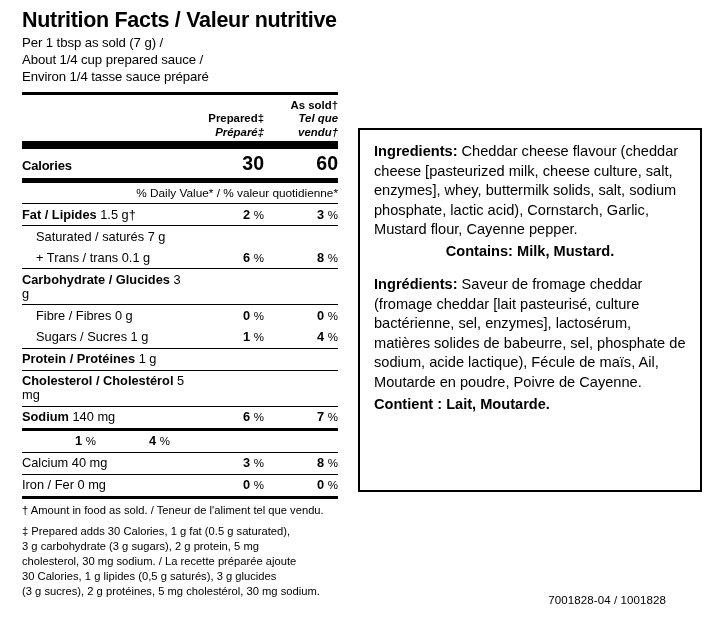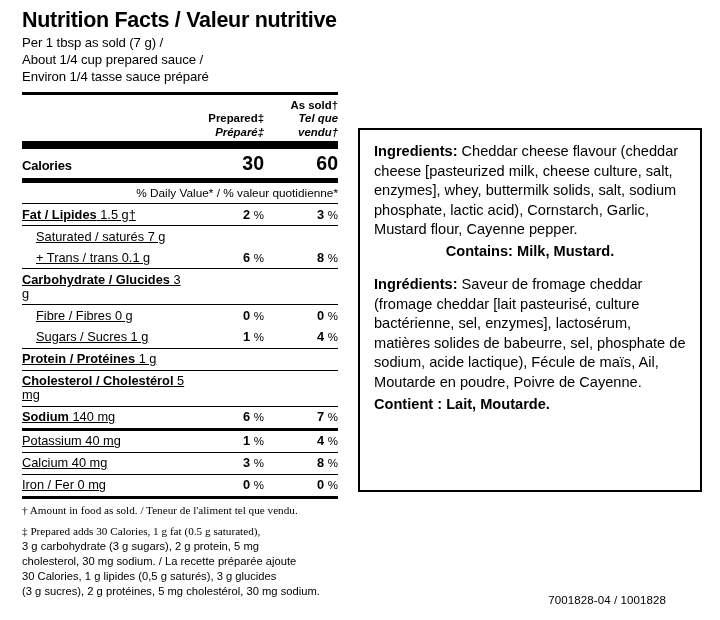--- a/index.html
+++ b/index.html
@@ -87,40 +87,40 @@
     padding: 3px 0 3px 0;
   }
 
   .nf-row {
     display: flex;
     align-items: baseline;
     font-size: 12.8px;
     line-height: 1.1;
     padding: 3.5px 0 3.5px 0;
   }
-  .nf-row .name { flex: 1; text-decoration: underline; }
+  .nf-row .name { flex: 1; }
   .nf-row .pc {
     width: 74px;
     text-align: right;
     white-space: nowrap;
   }
   .nf-row .pc .num { font-weight: bold; }
   .nf-row .pc .pct { font-weight: normal; font-size: 11.5px; }
   .nf-row.b .name { font-weight: bold; }
   .nf-row .name .reg { font-weight: normal; }
   .nf-row.indent .name { padding-left: 14px; }
 
   .nf-foot {
     font-size: 11.2px;
     line-height: 1.34;
     padding: 4px 0 0 0;
   }
   .nf-foot p { margin: 0 0 0 0; }
   .nf-foot .blk { margin-bottom: 6px; }
-  .nf-foot .hang { padding-left: 9px; text-indent: -9px; font-family: Liberation Serif, serif; }
+  .nf-foot .hang { padding-left: 9px; text-indent: -9px; }
 
   
   .ing-box {
     position: absolute;
     left: 358px;
     top: 128px;
     width: 344px;
     height: 364px;
     box-sizing: border-box;
     border: 2px solid #000;
@@ -251,21 +251,20 @@
     <div class="rule-thin"></div>
 
     <div class="nf-row b">
       <div class="name"><span>Sodium</span><span class="reg"> 140 mg</span></div>
       <div class="pc"><span class="num">6</span> <span class="pct">%</span></div>
       <div class="pc"><span class="num">7</span> <span class="pct">%</span></div>
     </div>
     <div class="rule-med"></div>
 
     <div class="nf-row">
-      <div class="name"><span class="reg">Potassium 40 mg</span></div>
       <div class="pc"><span class="num">1</span> <span class="pct">%</span></div>
       <div class="pc"><span class="num">4</span> <span class="pct">%</span></div>
     </div>
     <div class="rule-thin"></div>
 
     <div class="nf-row">
       <div class="name"><span class="reg">Calcium 40 mg</span></div>
       <div class="pc"><span class="num">3</span> <span class="pct">%</span></div>
       <div class="pc"><span class="num">8</span> <span class="pct">%</span></div>
     </div>

